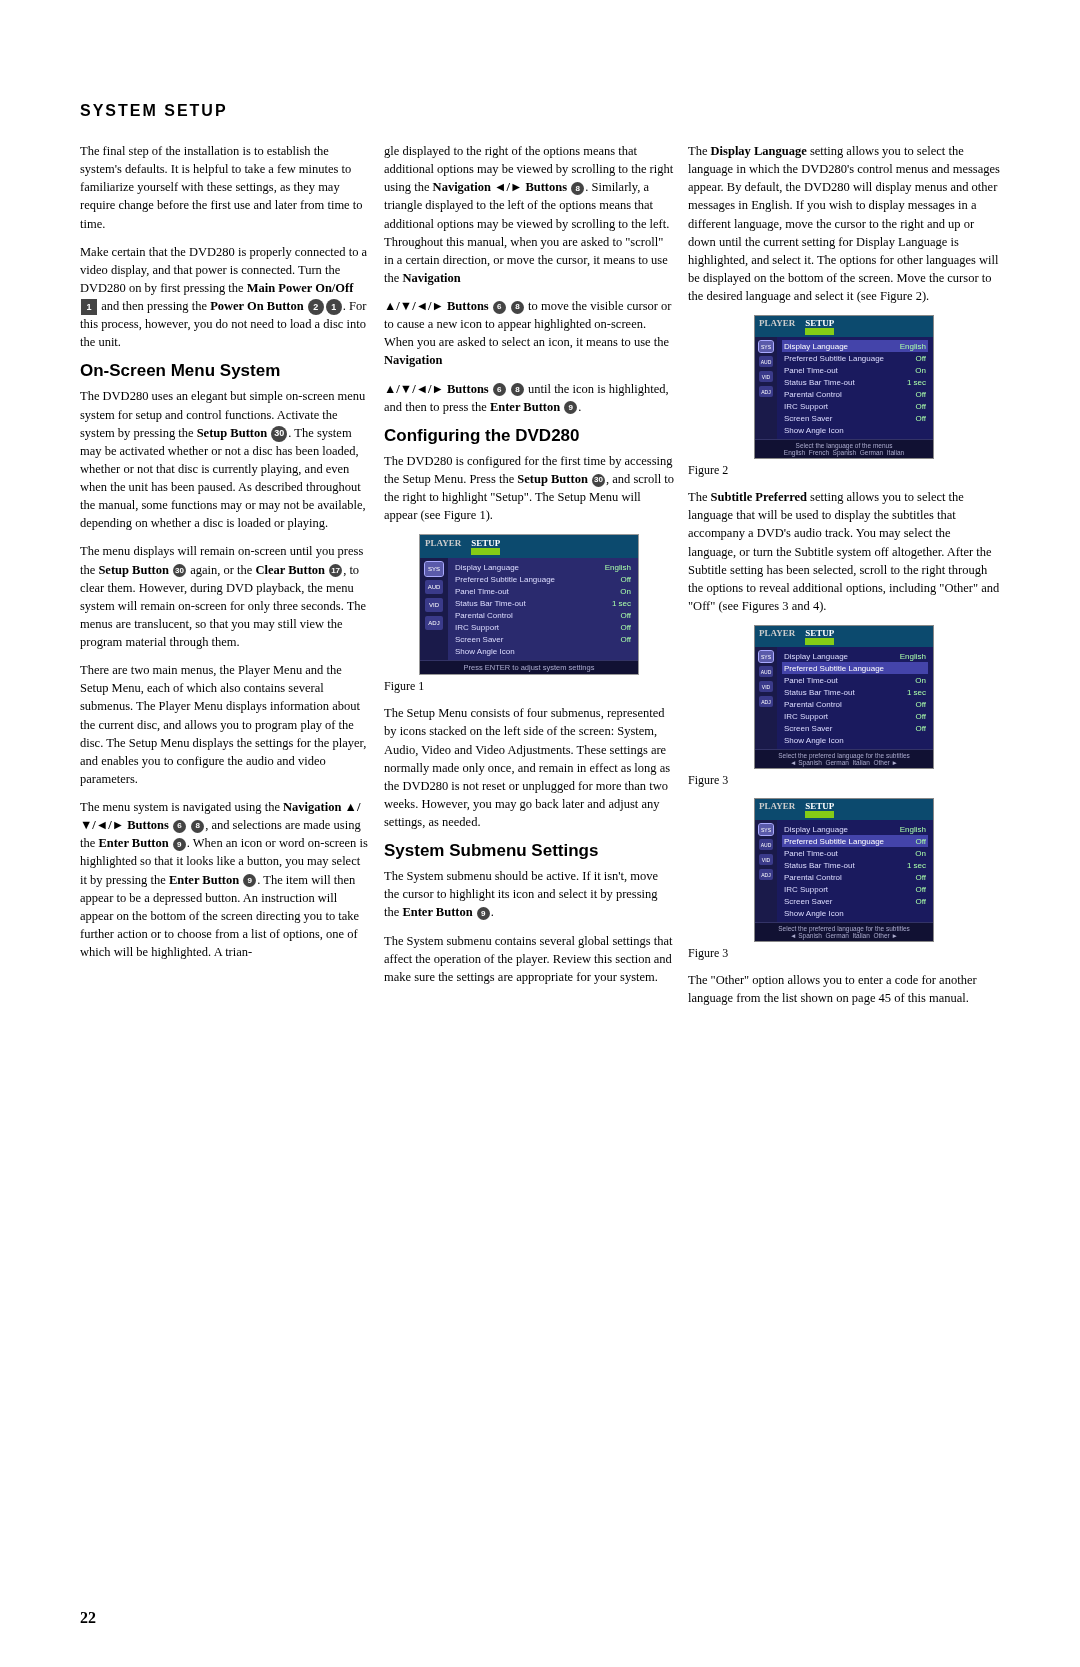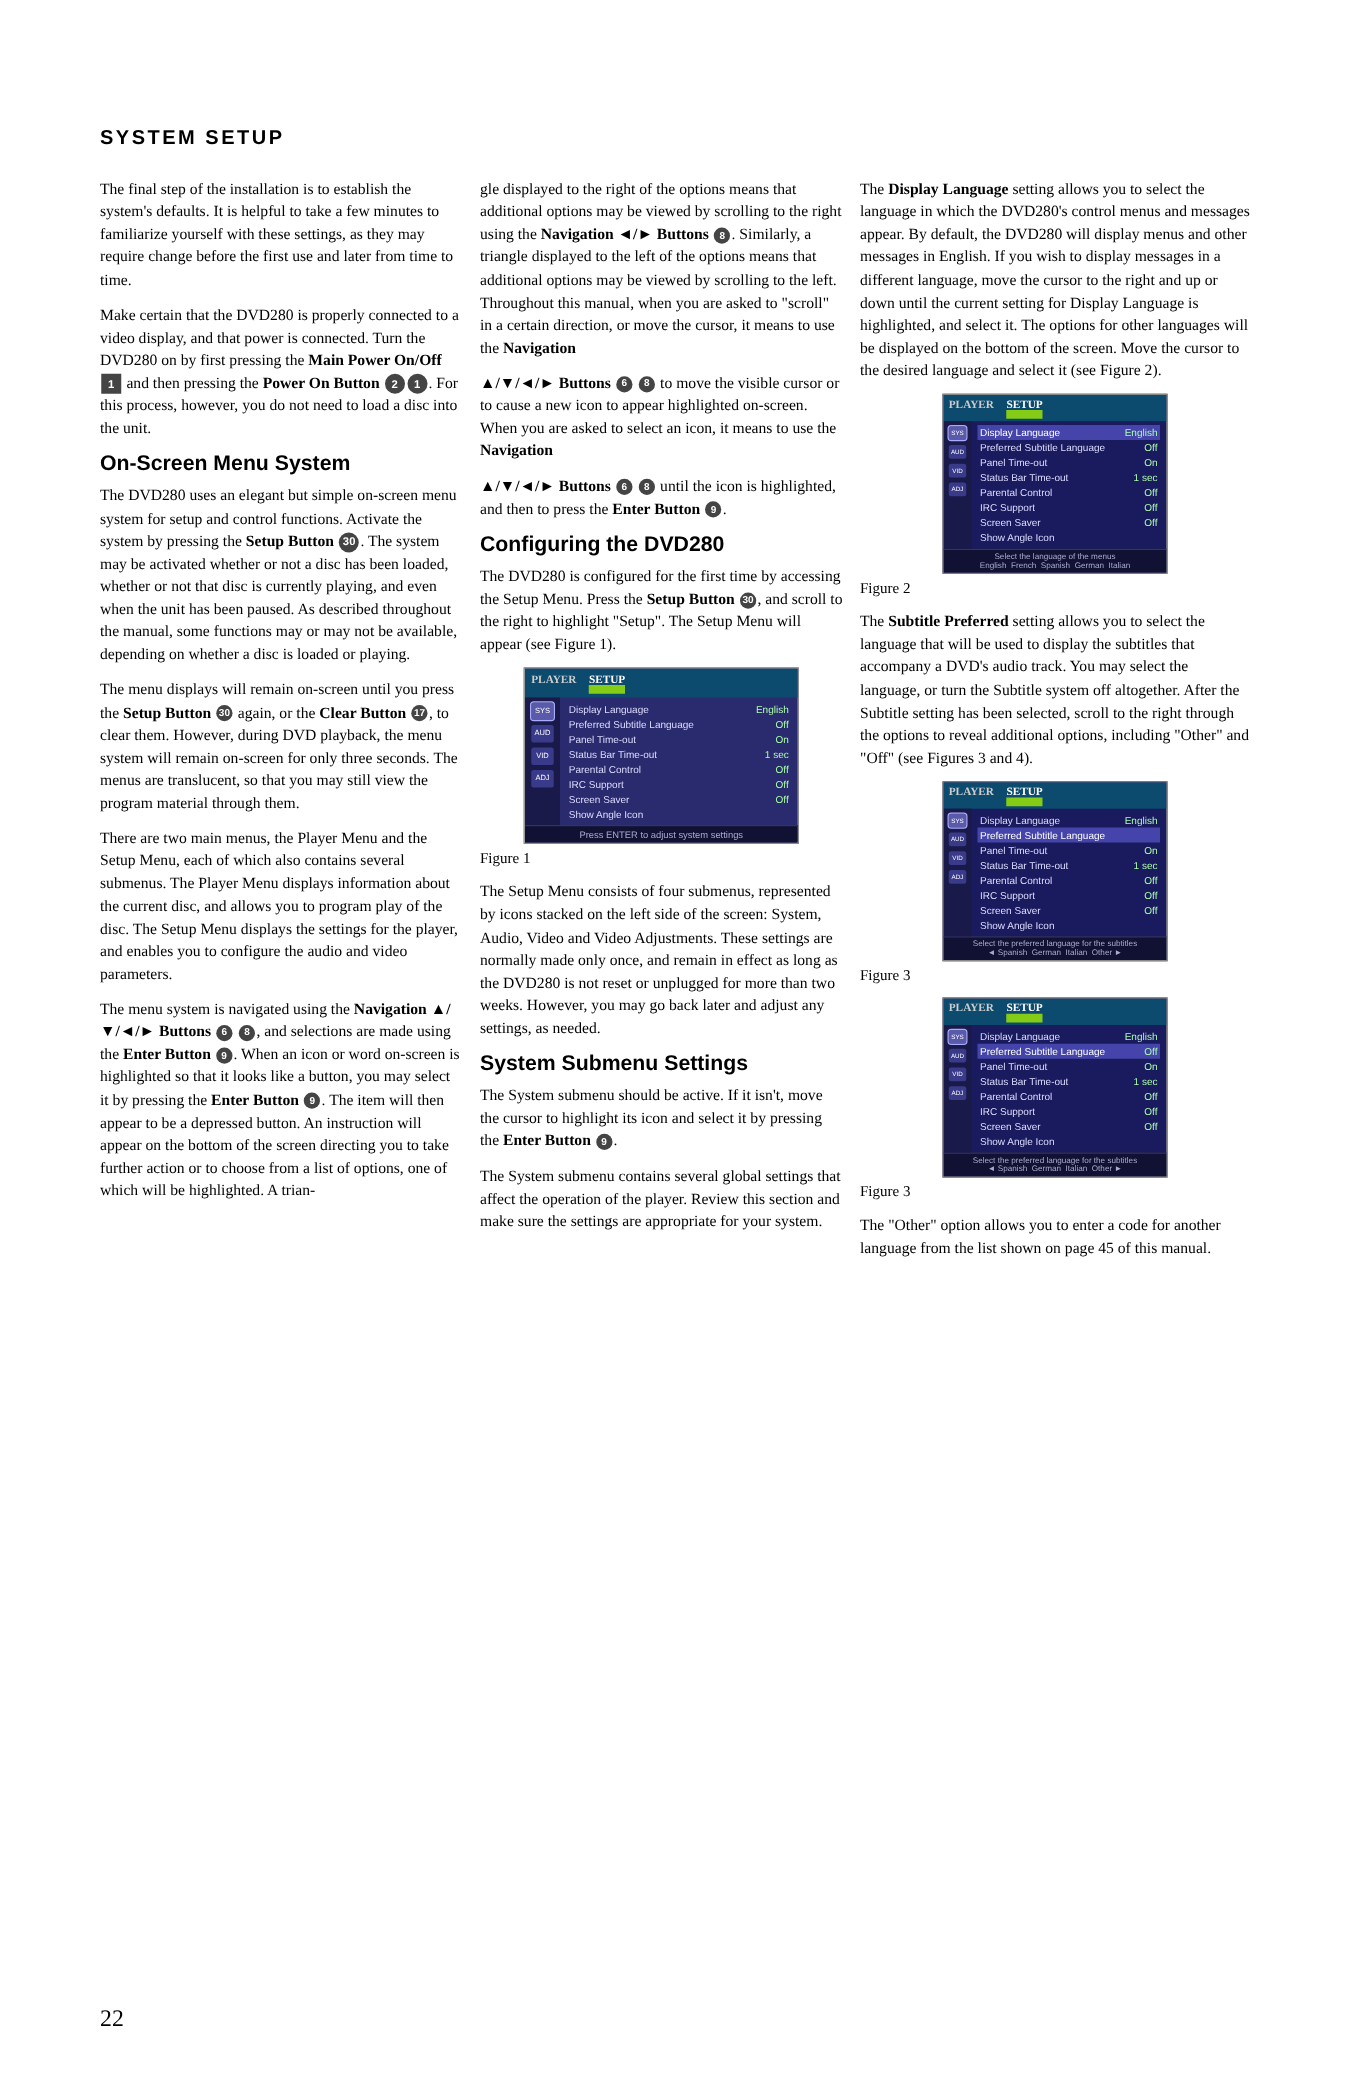--- a/index.html
+++ b/index.html
@@ -15,21 +15,22 @@
       width: 1080px;
       min-height: 1667px;
       background: #ffffff;
       padding: 92px 80px 60px 80px;
       position: relative;
     }
     .page-number {
       position: absolute;
       bottom: 40px;
       left: 80px;
-      font-size: 19px;
+      font-size: 16px;
+      font-weight: bold;
     }
     h1.section-title {
       font-family: Arial, Helvetica, sans-serif;
       font-size: 16px;
       font-weight: bold;
       letter-spacing: 2px;
       text-transform: uppercase;
       margin-bottom: 22px;
       margin-top: 10px;
     }

